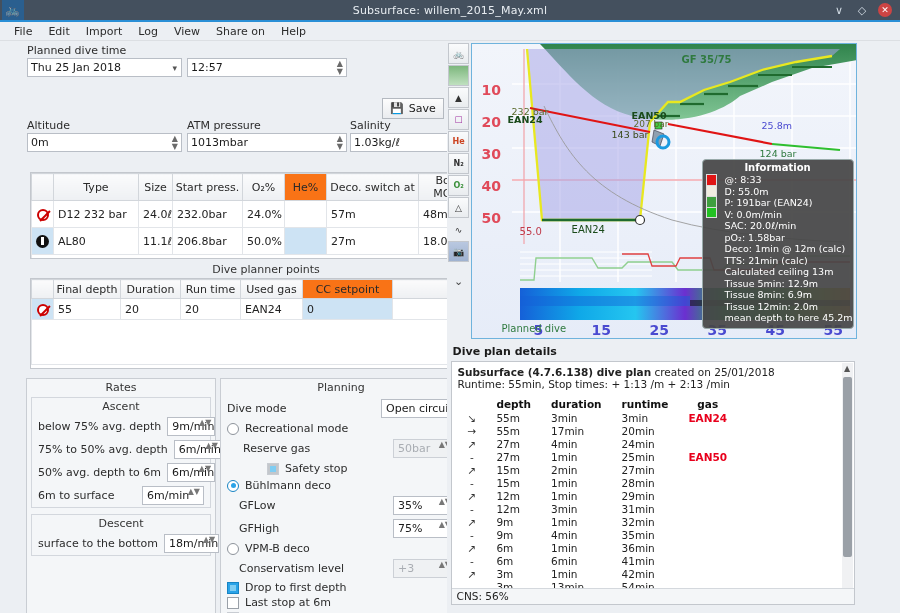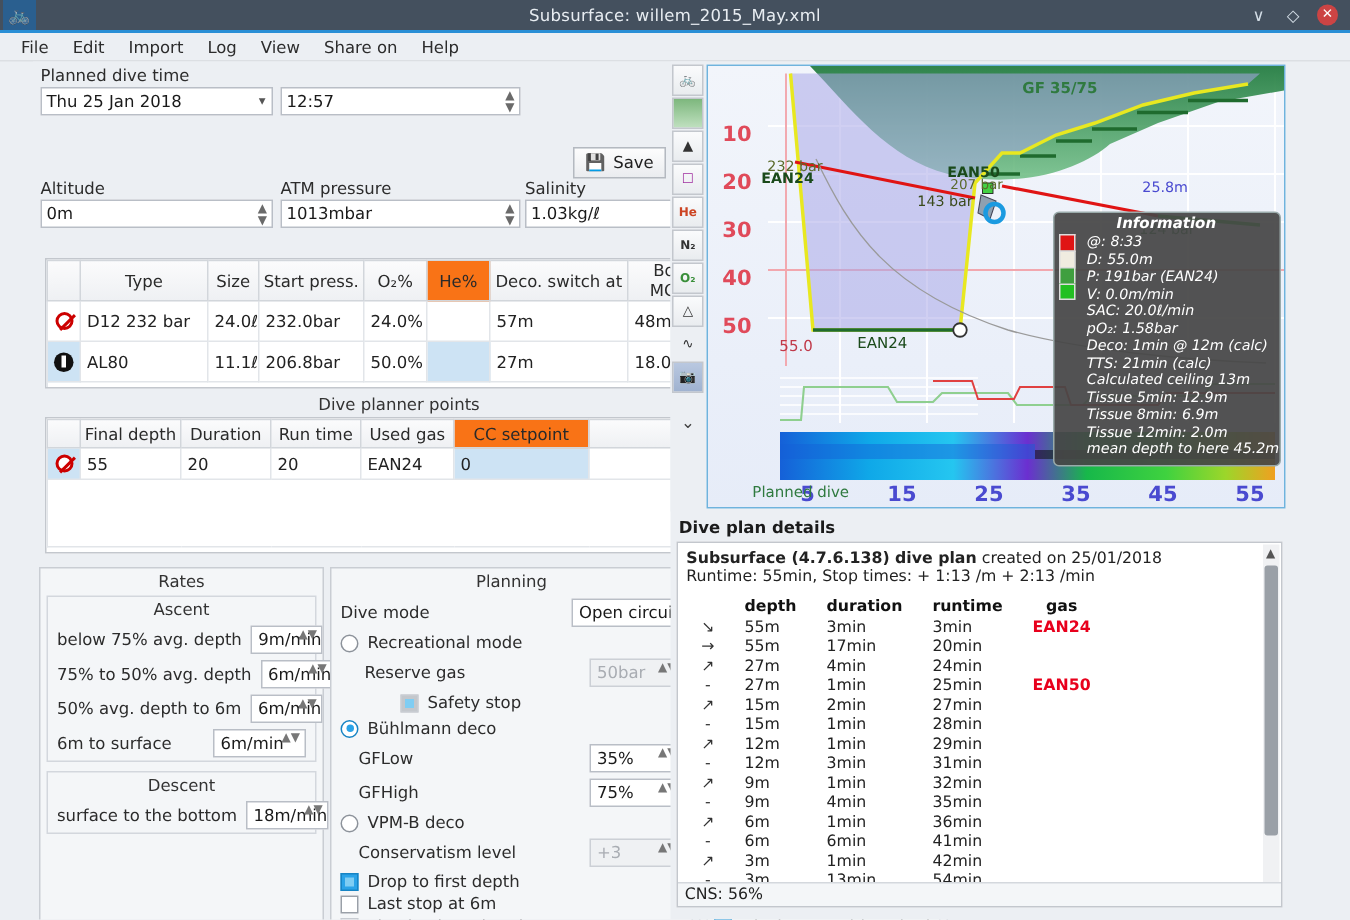--- a/index.html
+++ b/index.html
@@ -614,21 +614,21 @@
       <div style="position:absolute;left:140px;top:85px;font-size:9.5px;color:#3a4a1a;">143 bar</div>
       <div style="position:absolute;left:160px;top:66px;font-size:9.5px;color:#1a4a1a;font-weight:bold;">EAN50</div>
       <div style="position:absolute;left:162px;top:75px;font-size:9px;color:#5a6a2a;">207 bar</div>
       <div style="position:absolute;left:288px;top:104px;font-size:9.5px;color:#2f7a3f;">124 bar</div>
       <div style="position:absolute;left:290px;top:76px;font-size:9.5px;color:#4a4ad0;">25.8m</div>
       <div style="position:absolute;left:48px;top:182px;font-size:10px;color:#c03a4a;">55.0</div>
       <div style="position:absolute;left:100px;top:180px;font-size:10px;color:#1a4a1a;">EAN24</div>
       <div style="position:absolute;left:30px;top:279px;font-size:10px;color:#2f7a3f;">Planned dive</div>
 
       
-      <div id="infobox" style="left:230px;top:97px;width:152px;font-style:italic;">
+      <div id="infobox" style="left:230px;top:115px;width:152px;">
         <div class="ttl">Information</div>
         <div id="swatches">
           <div style="background:#e01414;"></div>
           <div style="background:#f0ece0;"></div>
           <div style="background:#3f9f3f;"></div>
           <div style="background:#22c022;border-bottom:1px solid #ddd;"></div>
         </div>
         <div style="padding-left:17px;">
           <div class="line">@: 8:33</div>
           <div class="line">D: 55.0m</div>

